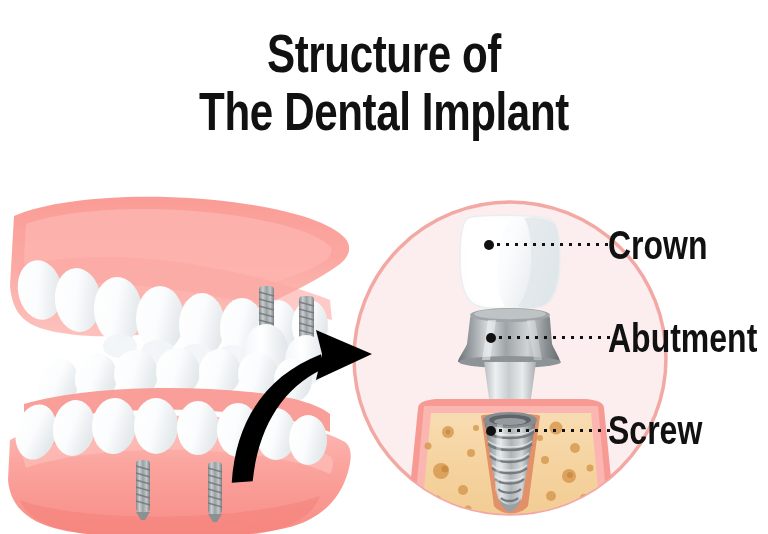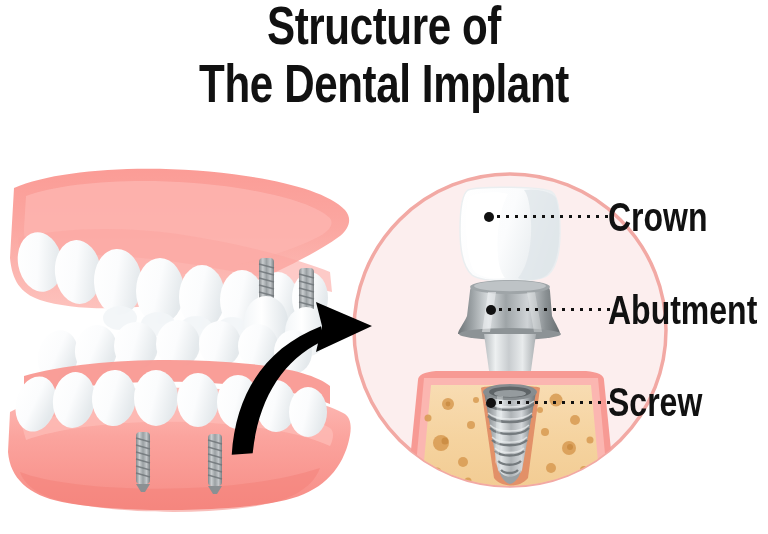--- a/index.html
+++ b/index.html
@@ -3,21 +3,21 @@
 <meta charset="utf-8">
 <style>
   html,body{margin:0;padding:0;}
   body{
     width:768px;height:534px;
     background:#ffffff;
     font-family:"Liberation Sans", sans-serif;
     overflow:hidden;
     position:relative;
   }
-  #stage{position:relative;width:768px;height:494px;background:#fff;}
+  #stage{position:relative;width:768px;height:494px;background:#fff;margin-top:28px;}
 
   
   .title-block{
     position:absolute;left:0;top:-4px;width:768px;
     text-align:center;
     pointer-events:none;
   }
   .title-line{
     display:block;
     color:#111111;

